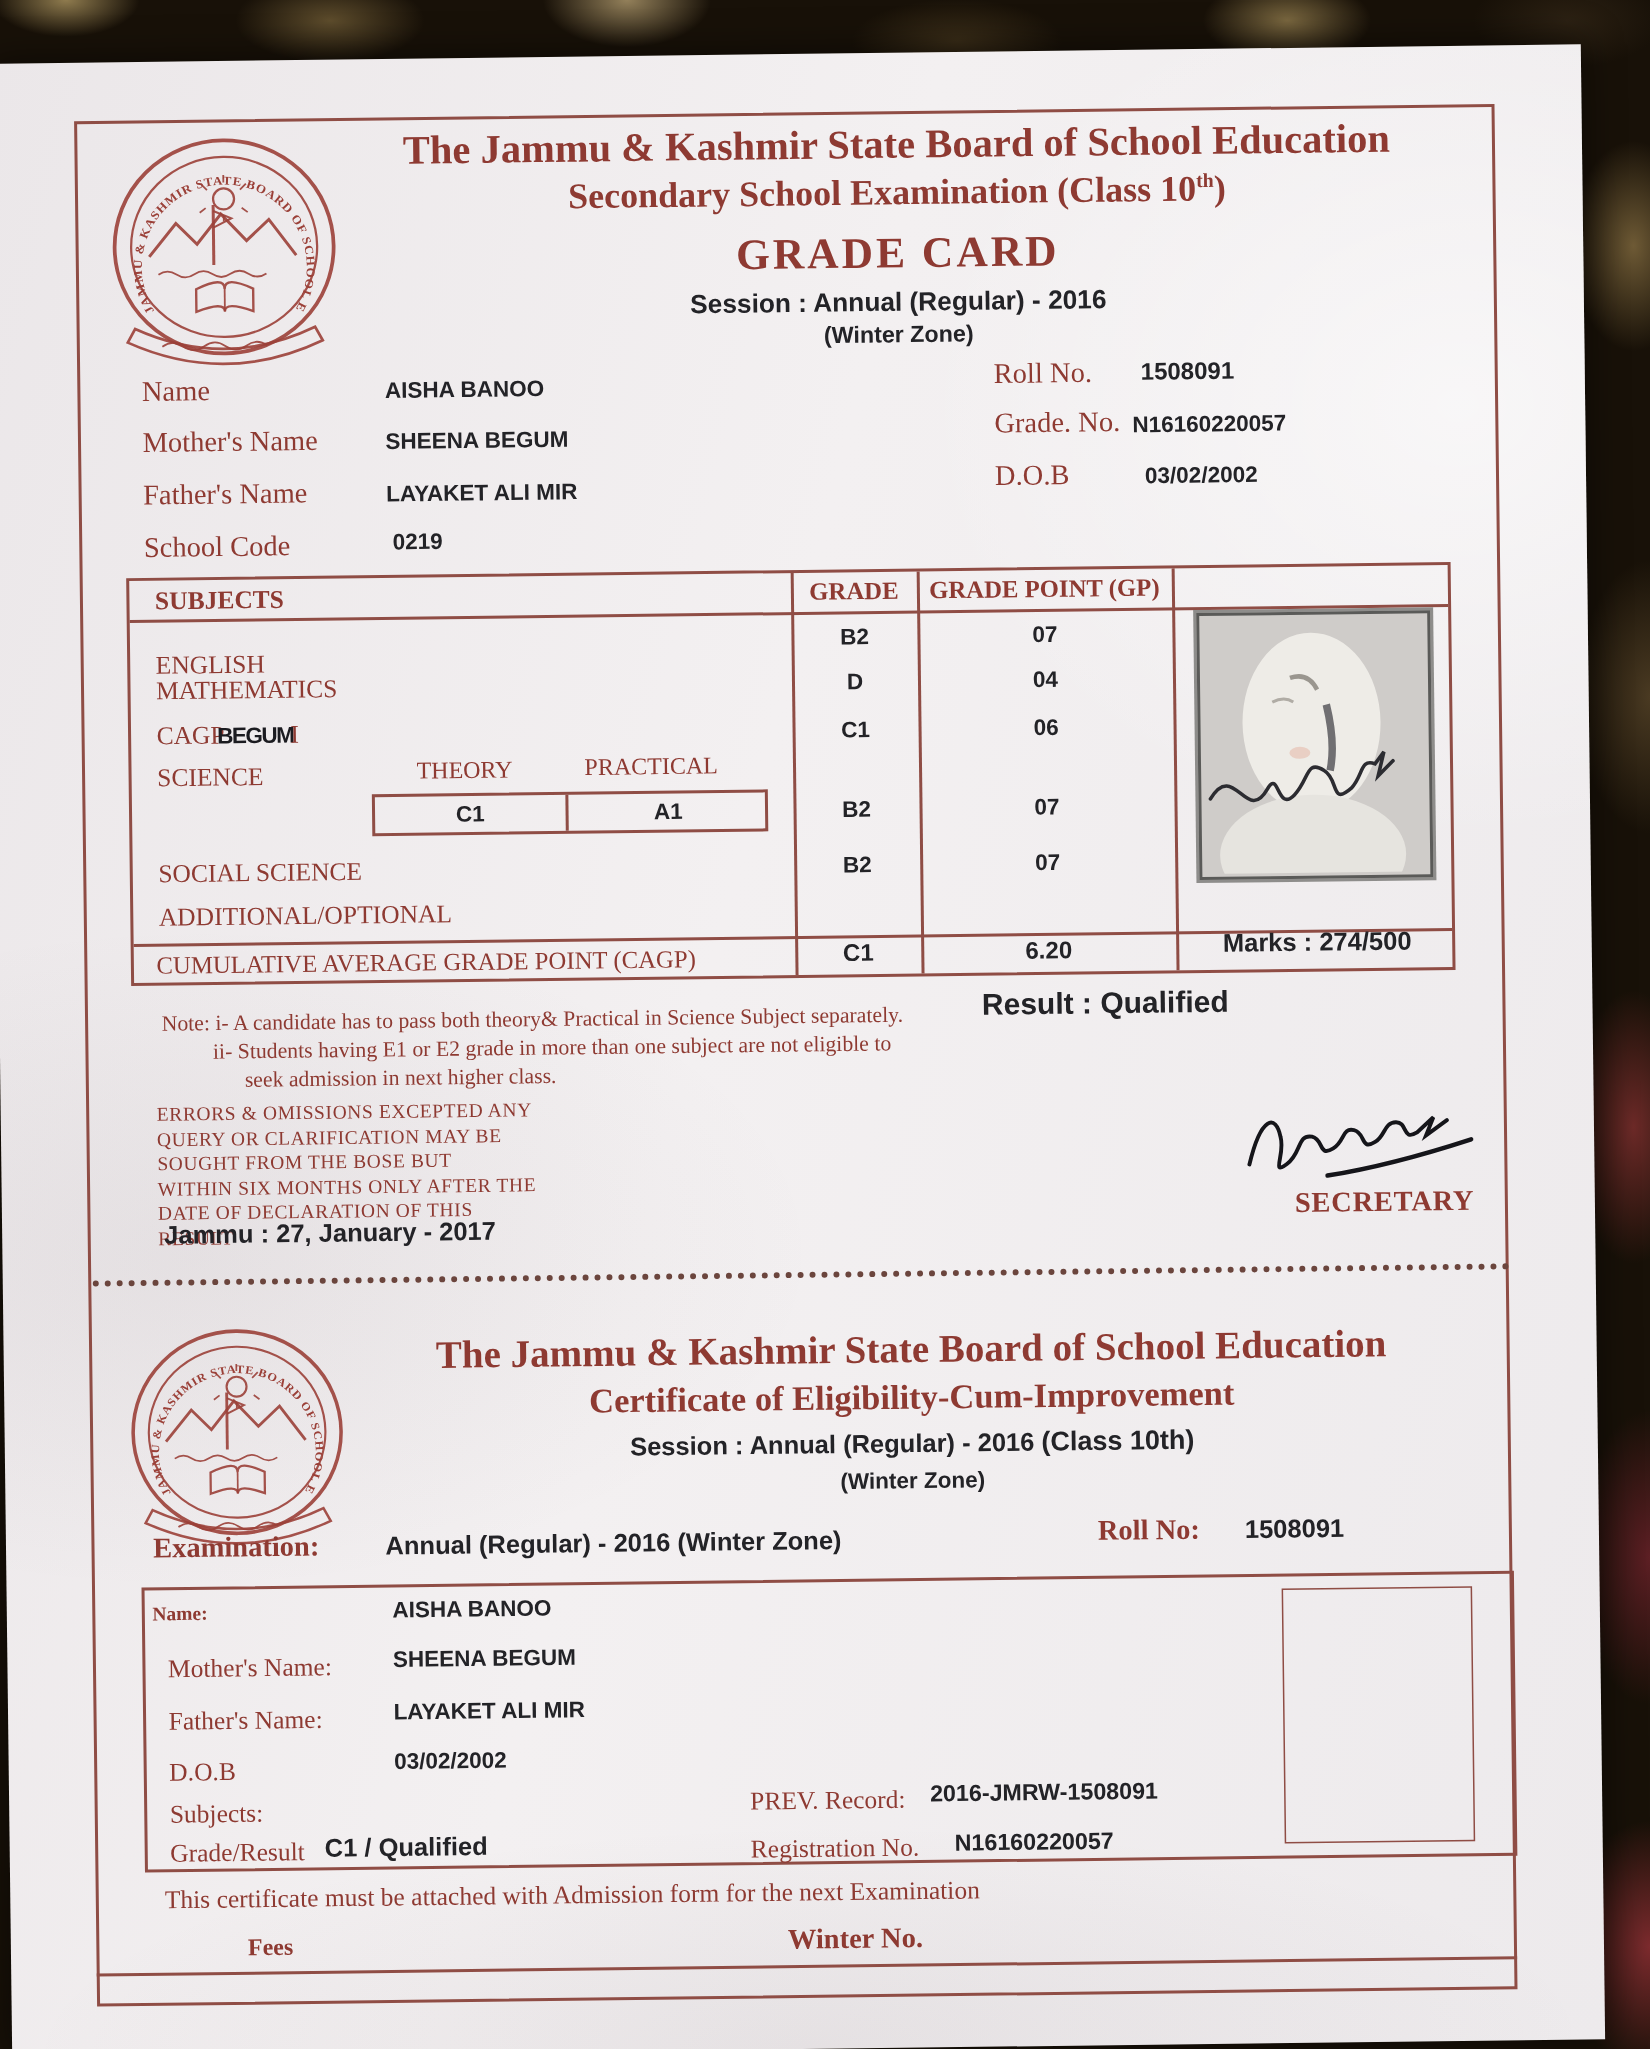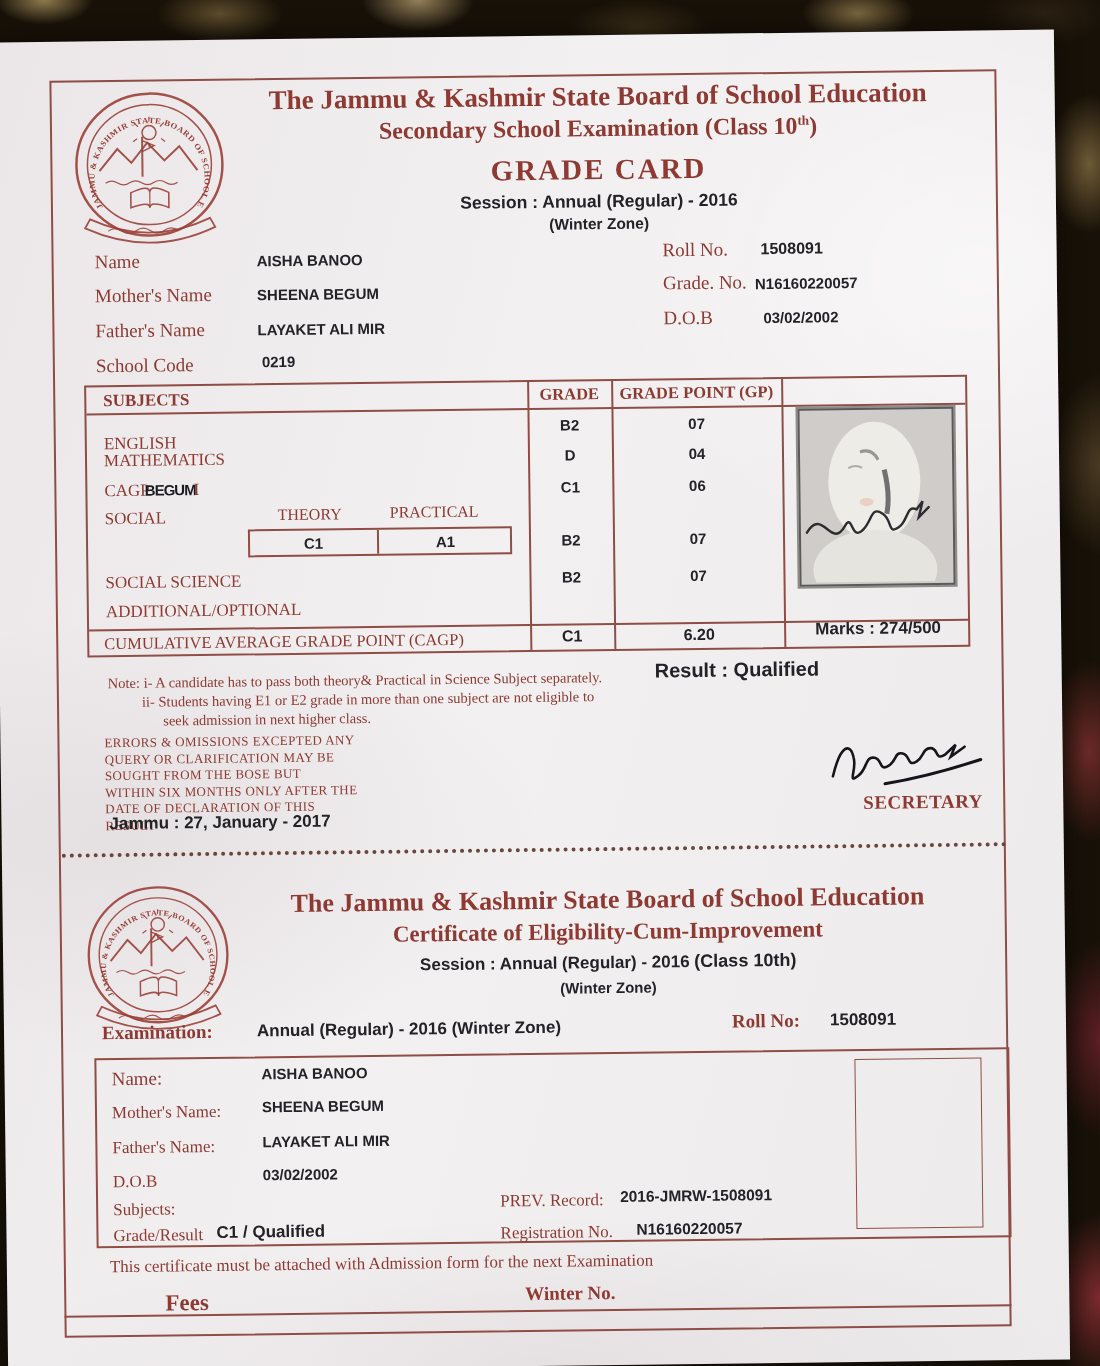--- a/index.html
+++ b/index.html
@@ -128,21 +128,21 @@
     <div class="c3 ink" style="top:35px;font-size:15px;">07</div>
 
     <div class="tbl-sub m" style="top:64px;font-weight:normal;">MATHEMATICS</div>
     <div class="c2 ink" style="top:65px;font-size:15px;">D</div>
     <div class="c3 ink" style="top:65px;font-size:15px;">04</div>
 
     <div class="tbl-sub" style="top:94px;"><span class="m" style="font-weight:normal;font-size:17px;">CAGP</span><span class="crossed">BEGUM</span><span class="m" style="font-weight:normal;font-size:17px;">I</span></div>
     <div class="c2 ink" style="top:97px;font-size:15px;">C1</div>
     <div class="c3 ink" style="top:97px;font-size:15px;">06</div>
 
-    <div class="tbl-sub m" style="top:122px;font-weight:normal;">SOCIAL</div>
+    <div class="tbl-sub m" style="top:122px;font-weight:normal;">SCIENCE</div>
     <div class="abs m" style="left:190px;top:121px;font-size:16px;font-weight:normal;">THEORY</div>
     <div class="abs m" style="left:302px;top:120px;font-size:16px;font-weight:normal;">PRACTICAL</div>
     <div class="abs" style="left:160px;top:144px;width:264px;height:28px;border:2px solid var(--border);">
       <div class="vline" style="left:127px;"></div>
       <div class="abs ink ctr" style="left:0;top:4px;width:127px;font-size:15px;">C1</div>
       <div class="abs ink ctr" style="left:127px;top:4px;width:137px;font-size:15px;">A1</div>
     </div>
     <div class="c2 ink" style="top:150px;font-size:15px;">B2</div>
     <div class="c3 ink" style="top:150px;font-size:15px;">07</div>
 
@@ -207,36 +207,36 @@
   <div class="abs head-line m" style="top:884px;font-size:23px;">Certificate of Eligibility-Cum-Improvement</div>
   <div class="abs head-line ink" style="top:917px;font-size:17px;"><span>Session : Annual (Regular) - 2016</span> <span style="font-size:18px;">(Class 10th)</span></div>
   <div class="abs head-line ink" style="top:944px;font-size:15px;">(Winter Zone)</div>
 
   <div class="abs m" style="left:98px;top:981px;font-size:19px;">Examination:</div>
   <div class="abs ink" style="left:253px;top:982px;font-size:17px;">Annual (Regular) - 2016   (Winter Zone)</div>
   <div class="abs m" style="left:728px;top:977px;font-size:19px;">Roll No:</div>
   <div class="abs ink" style="left:826px;top:978px;font-size:17px;">1508091</div>
 
   <div class="abs frame" style="left:90px;top:1017px;width:915px;height:190px;">
-    <div class="abs m" style="left:15px;top:8px;font-size:19px;font-weight:normal;">Name:</div>
+    <div class="abs m" style="left:5px;top:8px;font-size:13px;font-weight:bold;">Name:</div>
     <div class="abs ink" style="left:165px;top:7px;font-size:15px;">AISHA BANOO</div>
     <div class="abs m" style="left:15px;top:43px;font-size:17px;font-weight:normal;">Mother's Name:</div>
     <div class="abs ink" style="left:165px;top:40px;font-size:15px;">SHEENA BEGUM</div>
     <div class="abs m" style="left:15px;top:78px;font-size:17px;font-weight:normal;">Father's Name:</div>
     <div class="abs ink" style="left:165px;top:75px;font-size:15px;">LAYAKET ALI MIR</div>
     <div class="abs m" style="left:15px;top:112px;font-size:17px;font-weight:normal;">D.O.B</div>
     <div class="abs ink" style="left:165px;top:108px;font-size:15px;">03/02/2002</div>
     <div class="abs m" style="left:15px;top:140px;font-size:17px;font-weight:normal;">Subjects:</div>
     <div class="abs ink" style="left:165px;top:140px;font-size:15px;"></div>
     <div class="abs m" style="left:15px;top:166px;font-size:17px;font-weight:normal;">Grade/Result</div>
     <div class="abs ink" style="left:118px;top:164px;font-size:17px;">C1 / Qualified</div>
     <div class="abs m" style="left:402px;top:136px;font-size:17px;font-weight:normal;">PREV. Record:</div>
     <div class="abs ink" style="left:522px;top:134px;font-size:15.5px;">2016-JMRW-1508091</div>
     <div class="abs m" style="left:402px;top:168px;font-size:17px;font-weight:normal;">Registration No.</div>
     <div class="abs ink" style="left:538px;top:167px;font-size:15.5px;">N16160220057</div>
     <div class="abs" style="left:758px;top:8px;width:127px;height:170px;border:1.5px solid var(--border);"></div>
   </div>
 
   <div class="abs m" style="left:103px;top:1216px;font-size:17px;font-weight:normal;">This certificate must be attached with Admission form for the next Examination</div>
-  <div class="abs m" style="left:158px;top:1250px;font-size:23px;">Fees</div>
+  <div class="abs m" style="left:158px;top:1250px;font-size:16px;">Fees</div>
   <div class="abs m" style="left:518px;top:1247px;font-size:19px;">Winter No.</div>
   <div class="abs" style="left:57px;top:1274px;width:947px;border-top:2px solid var(--border);height:0;"></div>
 </div>
 
 </body></html>

